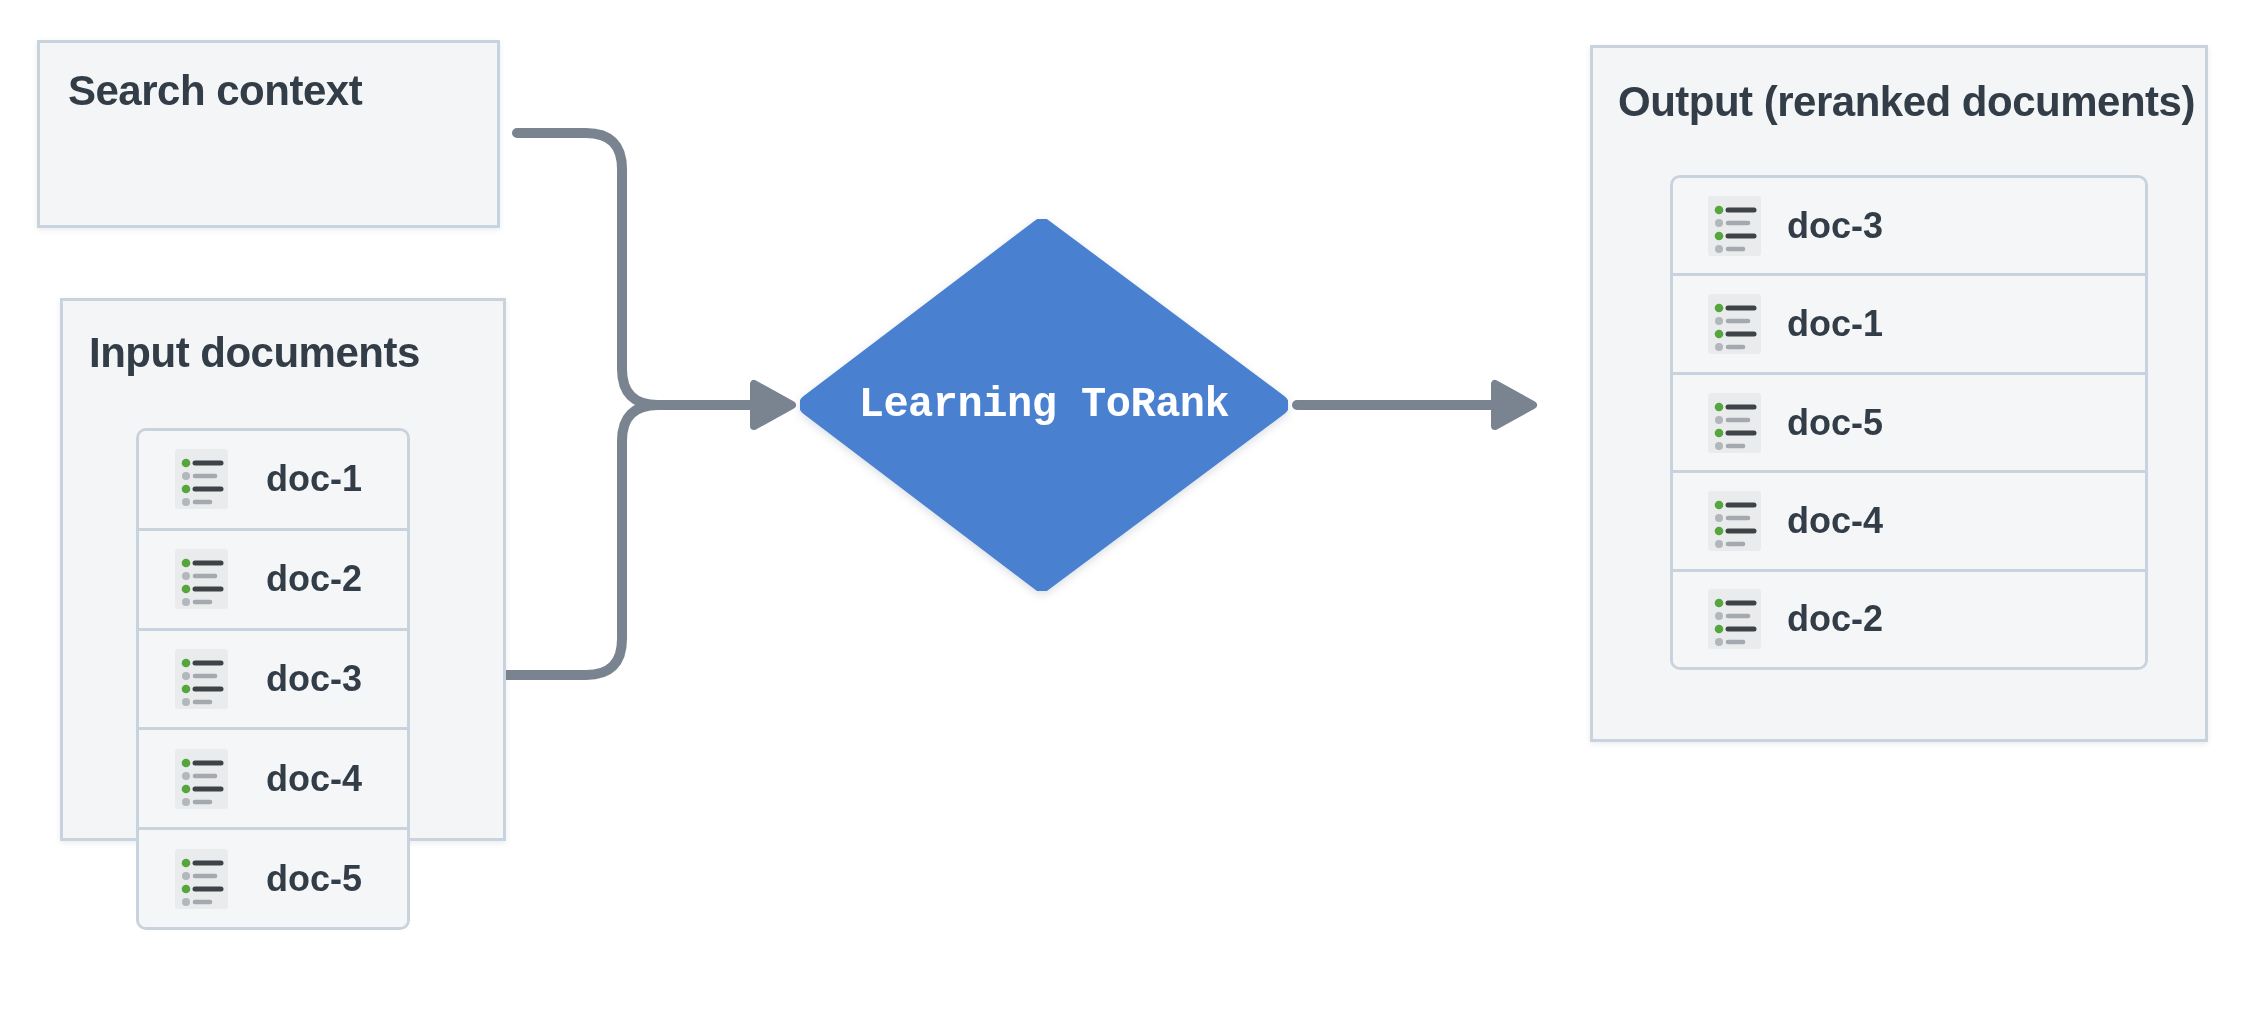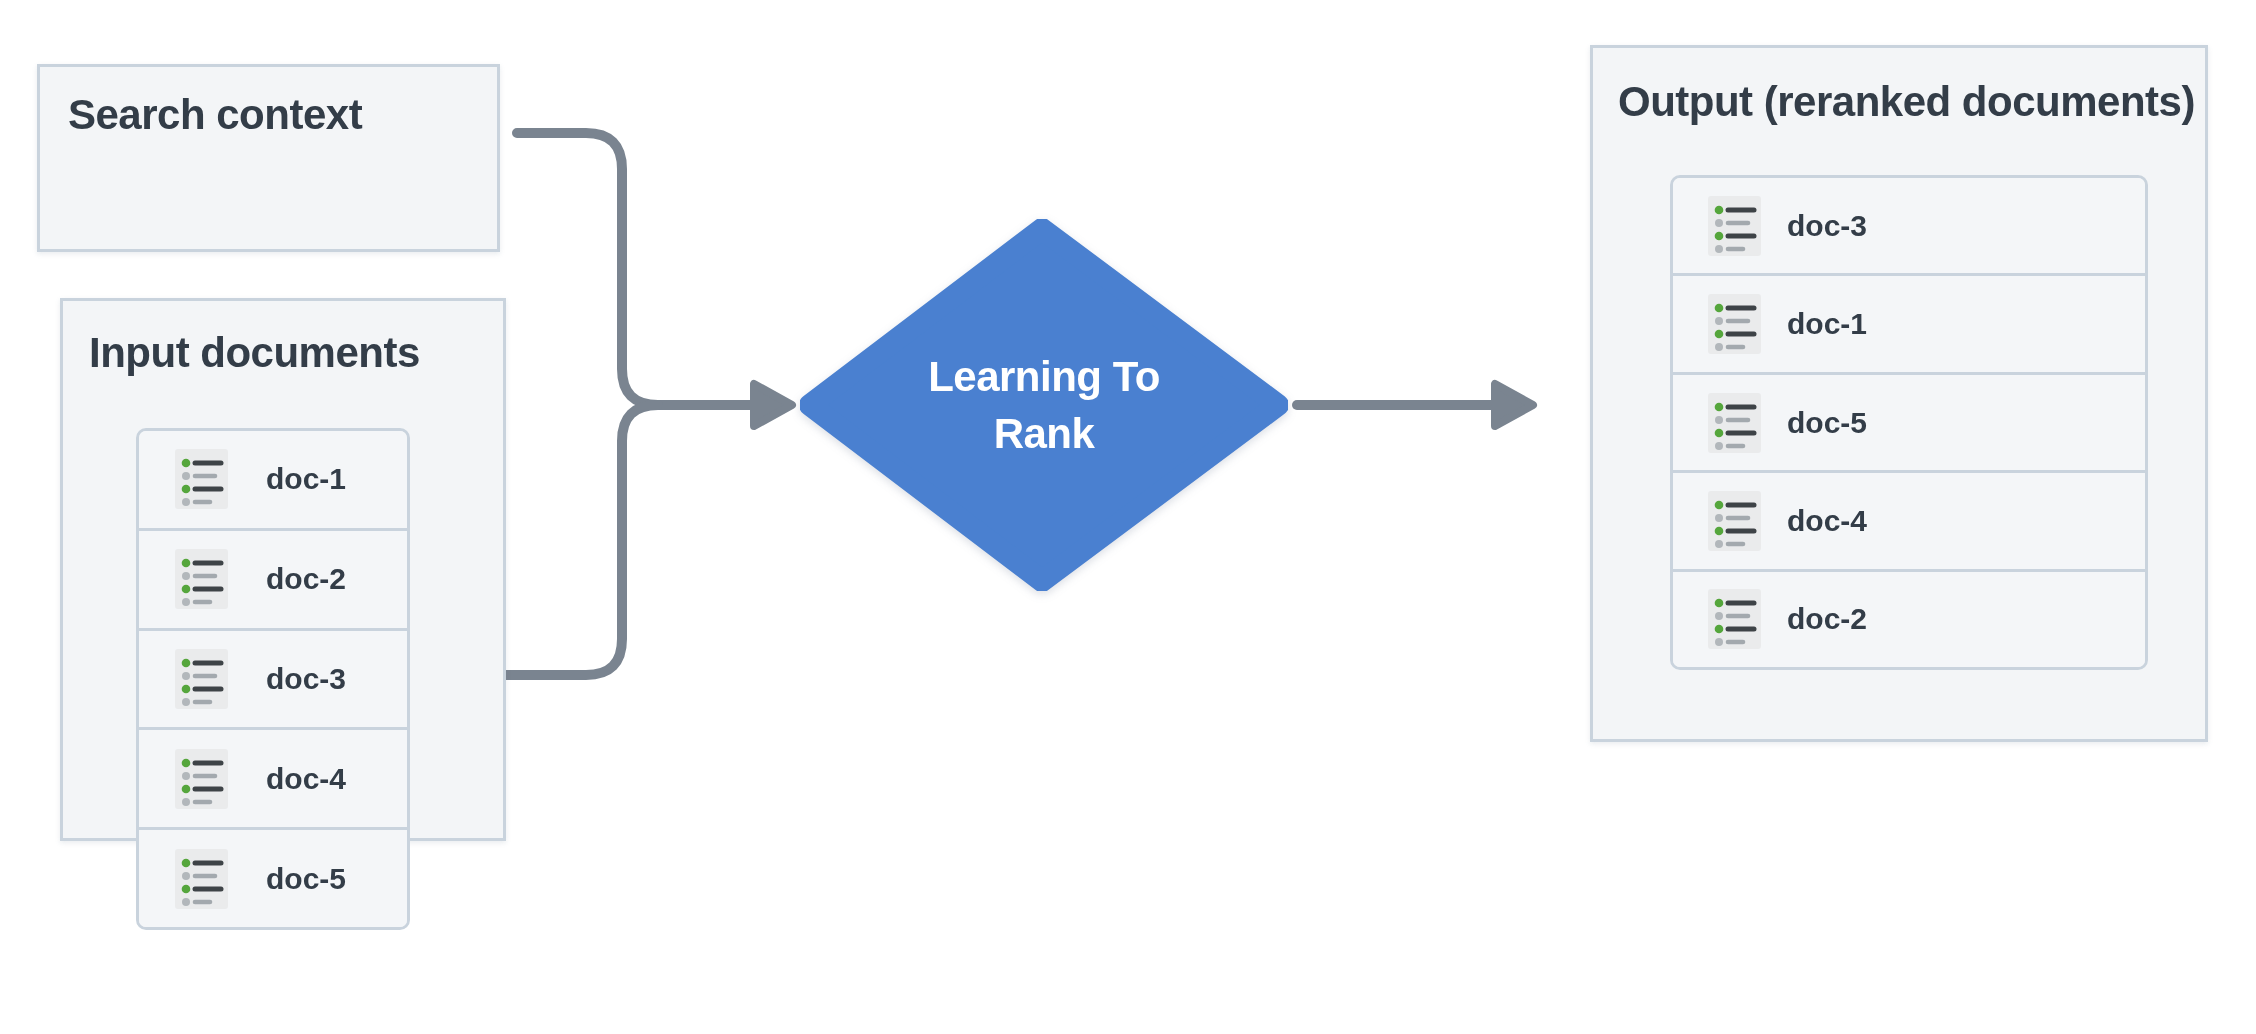--- a/index.html
+++ b/index.html
@@ -13,21 +13,21 @@
   .panel{
     position:absolute;box-sizing:border-box;
     background:var(--panel-bg,#f3f5f7);
     border:3px solid var(--panel-border,#c9d3dd);
     box-shadow:0 2px 5px rgba(100,120,140,.14);
   }
   .panel h2{
     margin:0;font-size:42px;font-weight:bold;line-height:1.15;
     color:var(--text-dark,#333d48);letter-spacing:-0.5px;
   }
-  .search-panel{left:37px;top:40px;width:463px;height:188px;padding:24px 28px;margin-top:24px;}
+  .search-panel{left:37px;top:40px;width:463px;height:188px;padding:24px 28px;}
   .search-panel .query-line{
     margin:24px 0 0 0;font-size:40px;font-weight:normal;line-height:1.2;
   }
   .input-panel{left:60px;top:298px;width:446px;height:543px;padding:28px 12px 0 26px;}
   .output-panel{left:1590px;top:45px;width:618px;height:697px;padding:30px 0 0 25px;}
 
   .doc-list{
     position:absolute;box-sizing:border-box;
     border:3px solid var(--panel-border,#c9d3dd);
     border-radius:10px;background:var(--row-bg,#f4f6f8);
@@ -38,33 +38,33 @@
 
   .doc-row{
     flex:1;display:flex;align-items:center;
     background:var(--row-bg,#f4f6f8);
   }
   .doc-row + .doc-row{border-top:3px solid var(--panel-border,#c9d3dd);}
   .input-panel .doc-row{padding-left:36px;}
   .output-panel .doc-row{padding-left:35px;}
   .doc-icon{width:53px;height:60px;flex:0 0 auto;}
   .doc-label{
-    font-size:30px;font-weight:bold;color:var(--text-dark,#333d48);
+    font-size:36px;font-weight:bold;color:var(--text-dark,#333d48);
   }
   .input-panel .doc-label{margin-left:38px;}
   .output-panel .doc-label{margin-left:26px;}
 
   .diamond-wrap{position:absolute;left:800px;top:219px;width:488px;height:372px;}
   .diamond-wrap svg{position:absolute;inset:0;width:100%;height:100%;
     filter:drop-shadow(0 3px 4px rgba(60,80,110,.18));}
   .diamond-label{
-    position:absolute;inset:0;display:flex;flex-direction:column;
+    position:absolute;inset:0;display:flex;flex-direction:row;
     align-items:center;justify-content:center;
     color:#ffffff;font-size:42px;font-weight:bold;line-height:57px;
-    text-align:center;letter-spacing:-0.5px;
+    text-align:center;letter-spacing:-0.5px;font-family:Liberation Mono, monospace;
   }
 </style>
 </head>
 <body>
 
 <div class="canvas">
 
   <svg class="connectors" viewBox="0 0 2256 1034">
     <g stroke="#7a8490" stroke-width="10" fill="none" stroke-linecap="round" stroke-linejoin="round" class="arrow-stroke">
       <path d="M 517 133 H 586 Q 622 133 622 169 V 369 Q 622 405 658 405 H 750"></path>

